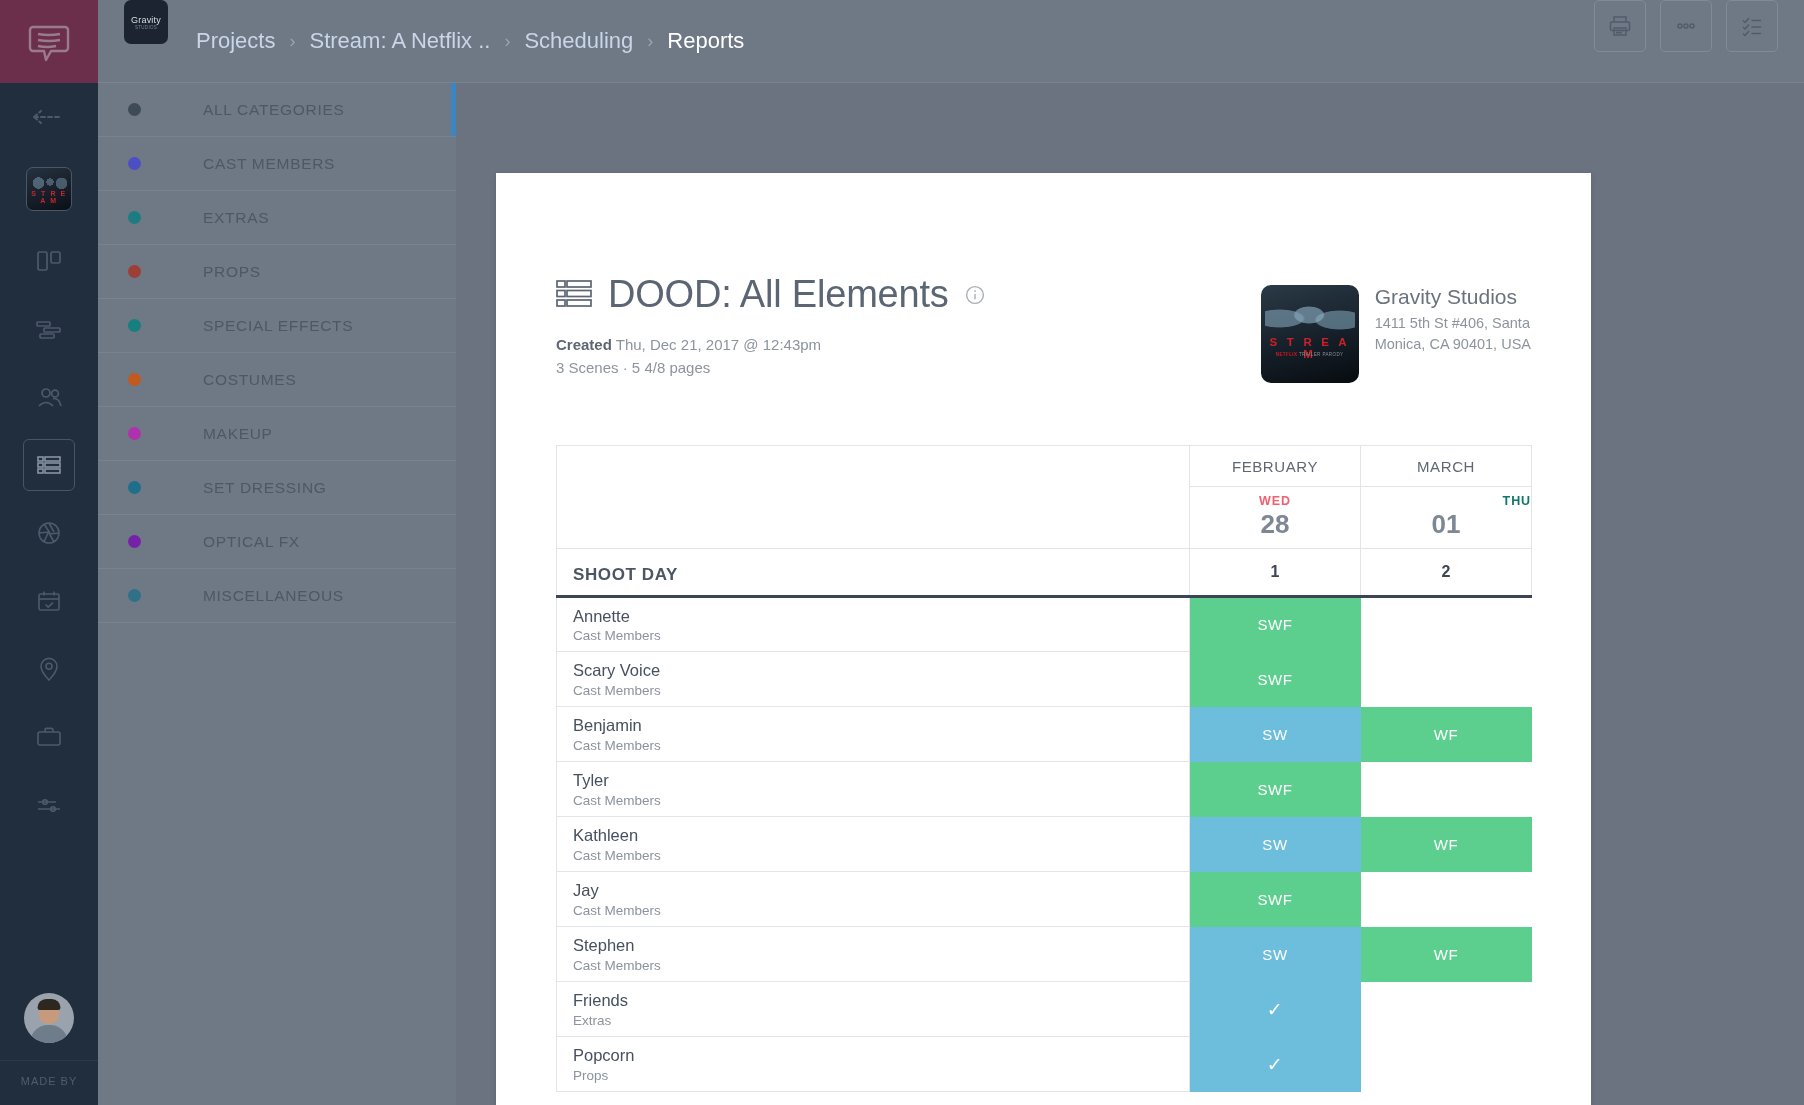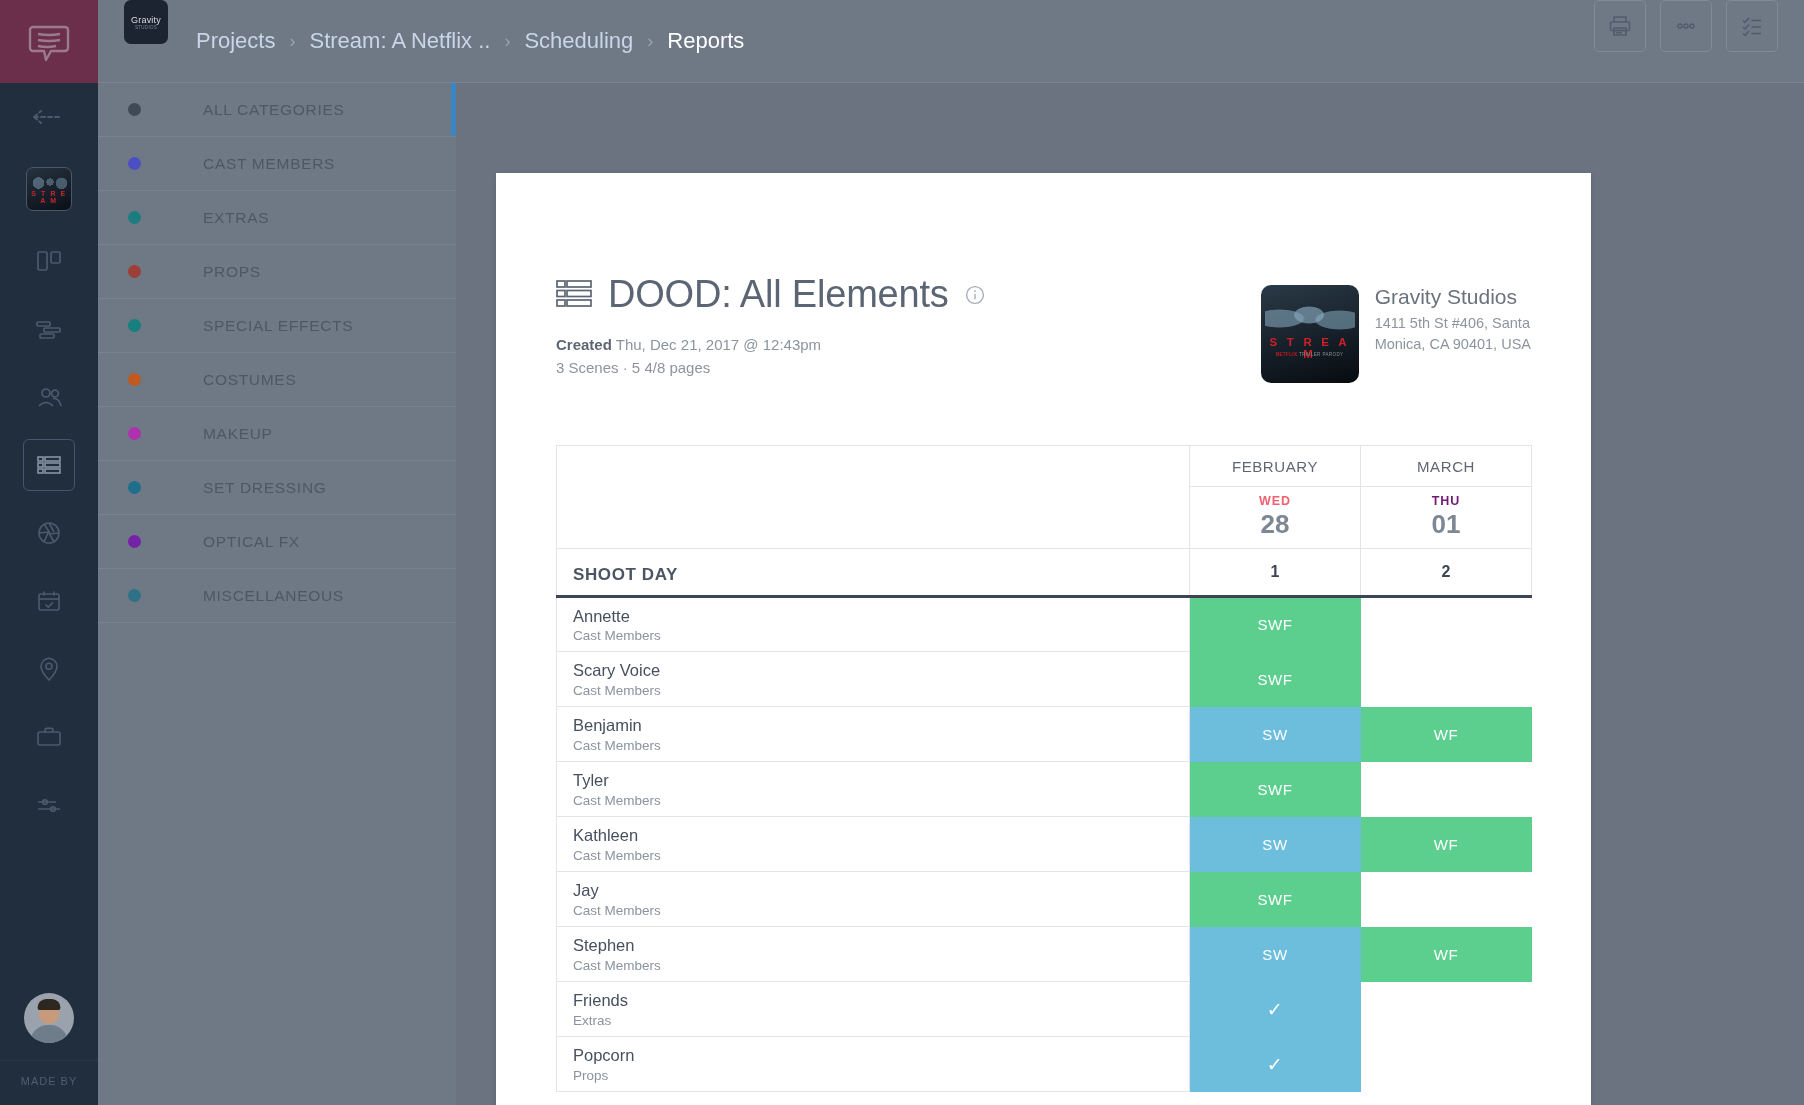--- a/index.html
+++ b/index.html
@@ -529,21 +529,21 @@
           <th rowspan="2" style="border-bottom:none;"></th>
         <th class="hm">FEBRUARY</th>
             <th class="hm">MARCH</th>
           </tr>
         <tr>
             <th class="hd">
               <div class="dow" style="color: rgb(240, 98, 111);">WED</div>
               <div class="dnum">28</div>
             </th>
             <th class="hd">
-              <div class="dow" style="color: #701a75;">THU</div>
+              <div class="dow" style="color: #0f766e; text-align: right;">THU</div>
               <div class="dnum">01</div>
             </th>
           </tr>
         <tr>
             <th id="shootDayCell" class="thickBottom">SHOOT DAY</th>
             <th class="hs hs-num thickBottom">1</th>
             <th class="hs hs-num thickBottom">2</th>
           </tr>
       </thead>
       <tbody id="doodBody">

